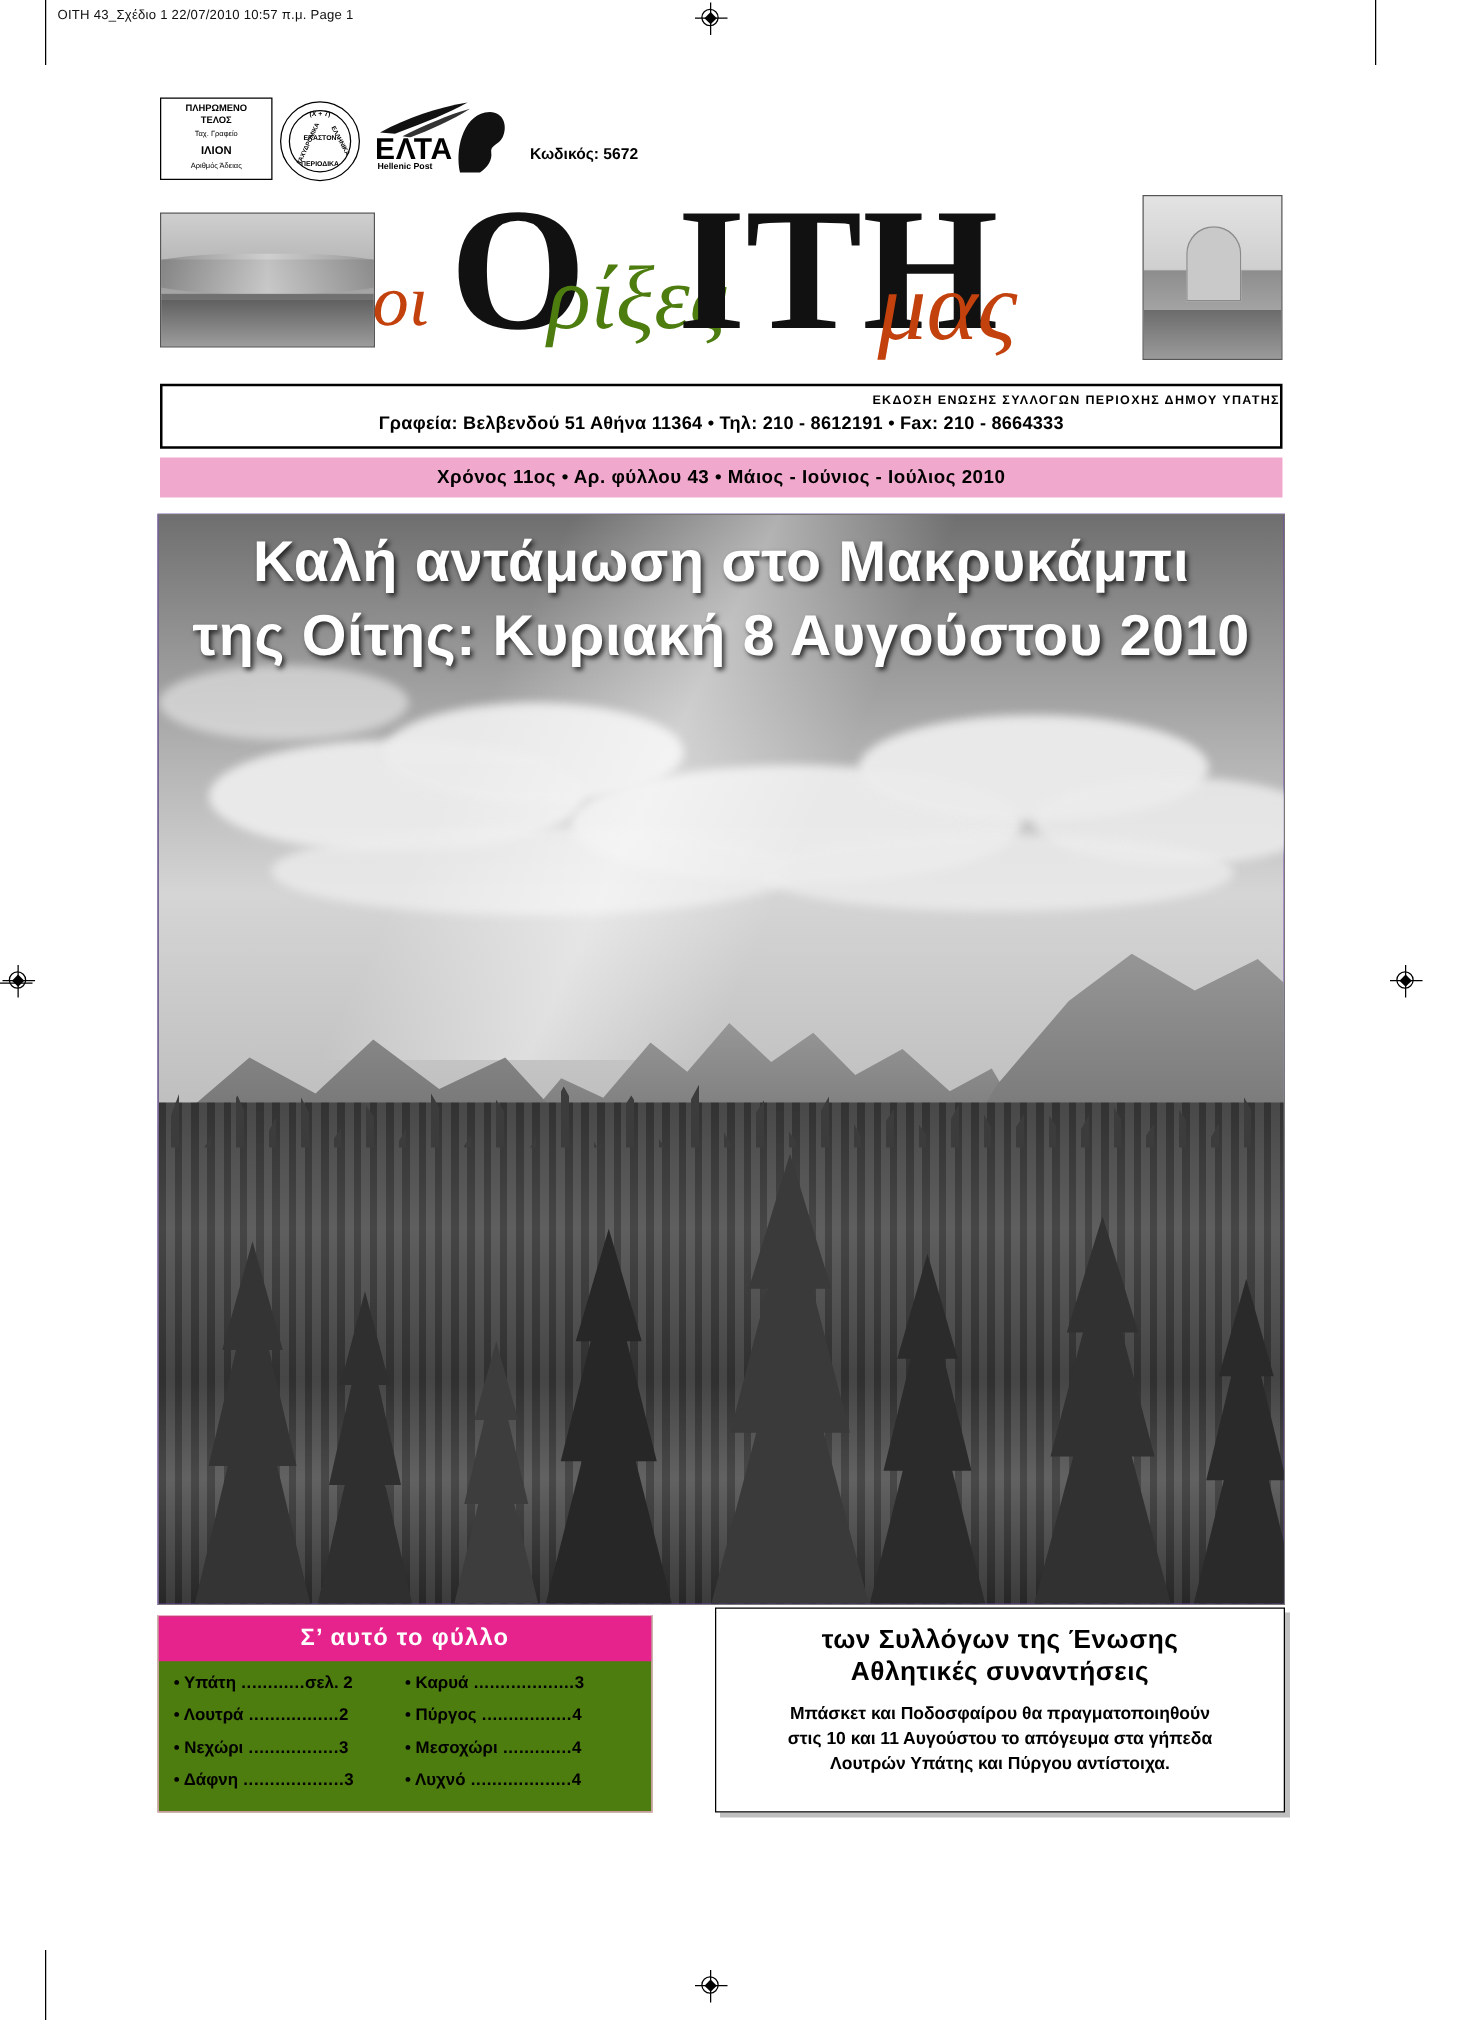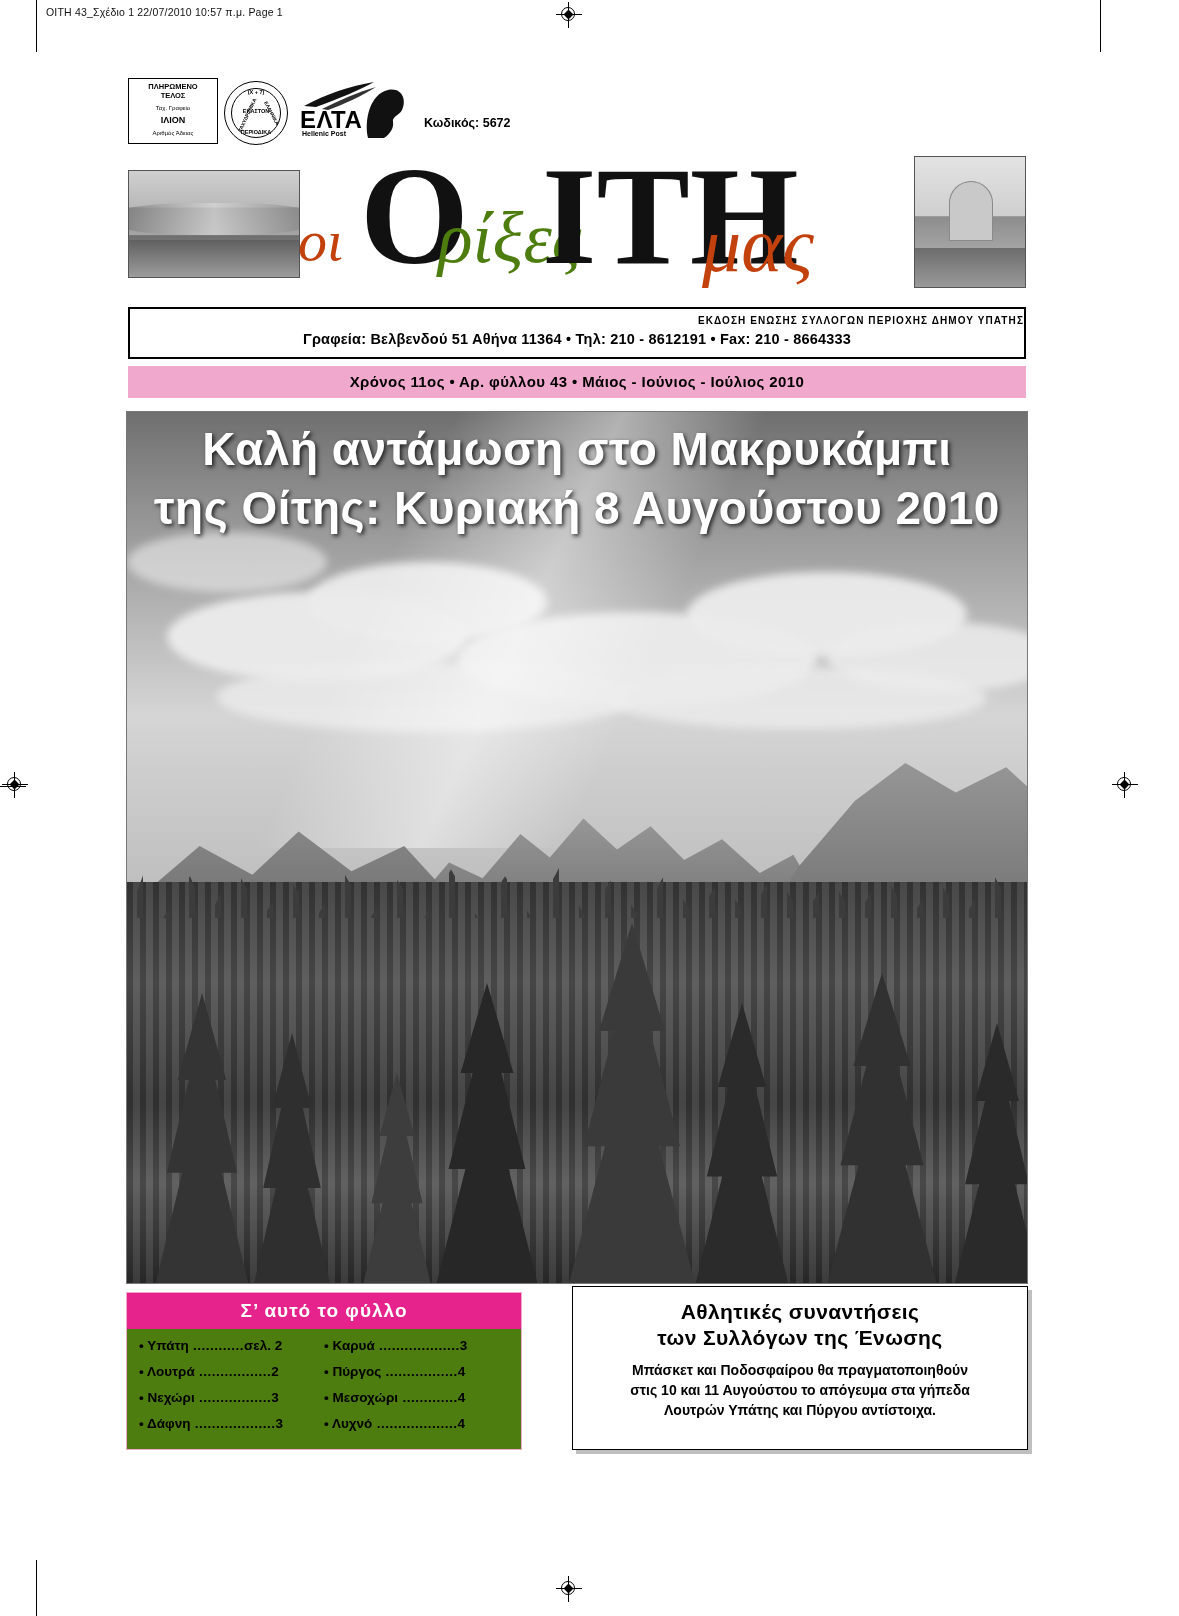--- a/index.html
+++ b/index.html
@@ -665,20 +665,20 @@
           <span>• Μεσοχώρι</span><span class="toc-dots"> .............</span><span>4</span>
         </div>
         <div class="toc-item">
           <span>• Λυχνό</span><span class="toc-dots"> ...................</span><span>4</span>
         </div>
       </div>
     </div>
   </div>
 
   <div class="sports-box">
+    <div class="sports-t1">των Συλλόγων της  Ένωσης</div>
     <div class="sports-t1">Αθλητικές  συναντήσεις</div>
-    <div class="sports-t1">των Συλλόγων της  Ένωσης</div>
     <div class="sports-body">Μπάσκετ και Ποδοσφαίρου θα πραγματοποιηθούν</div>
     <div class="sports-body" style="margin-top:0">στις 10 και 11 Αυγούστου το απόγευμα στα γήπεδα</div>
     <div class="sports-body" style="margin-top:0">Λουτρών Υπάτης και Πύργου αντίστοιχα.</div>
   </div>
 
 </div>
 
 </body></html>

